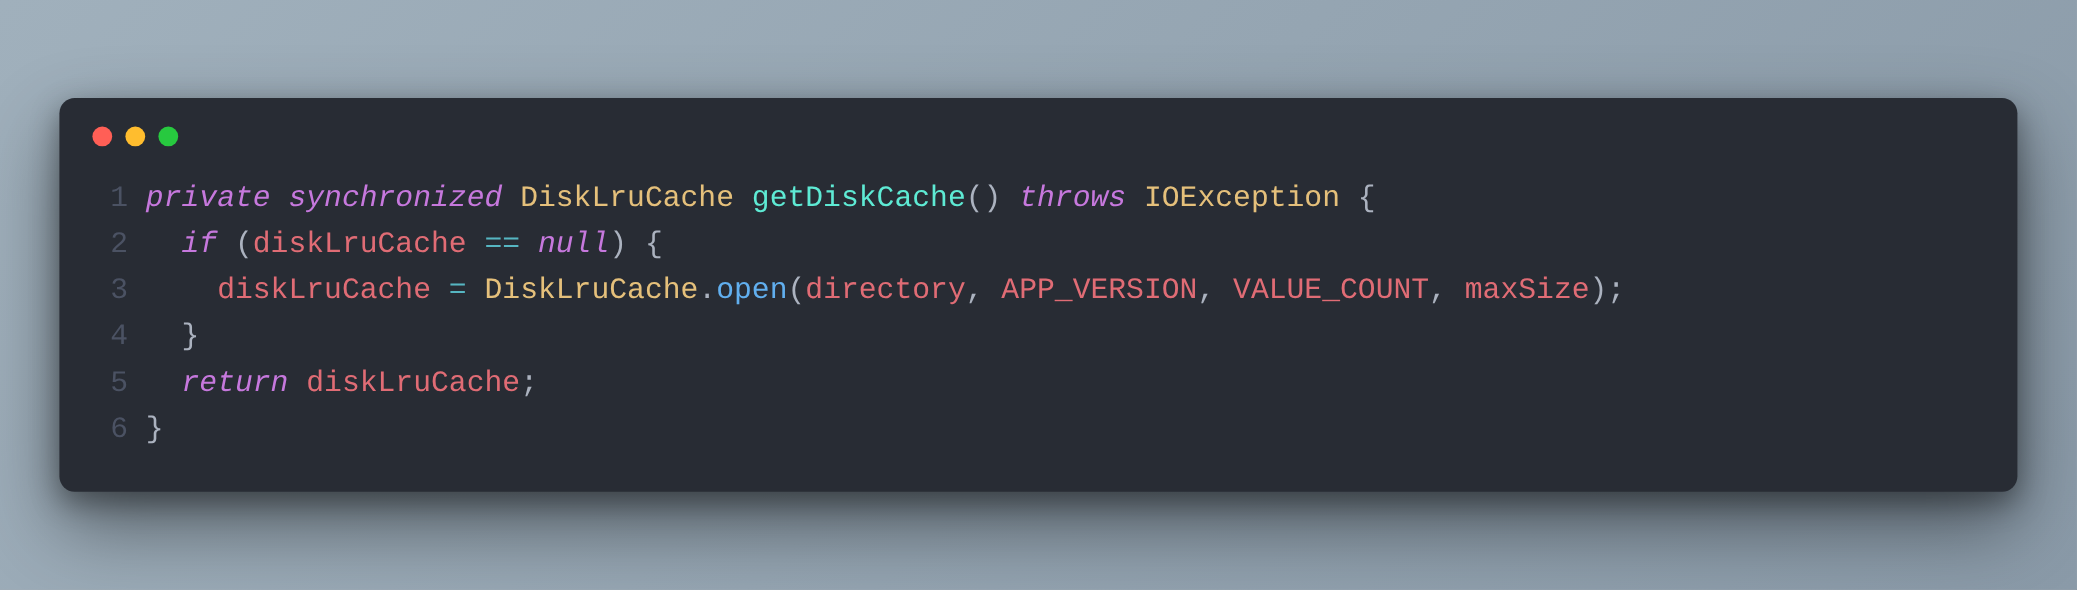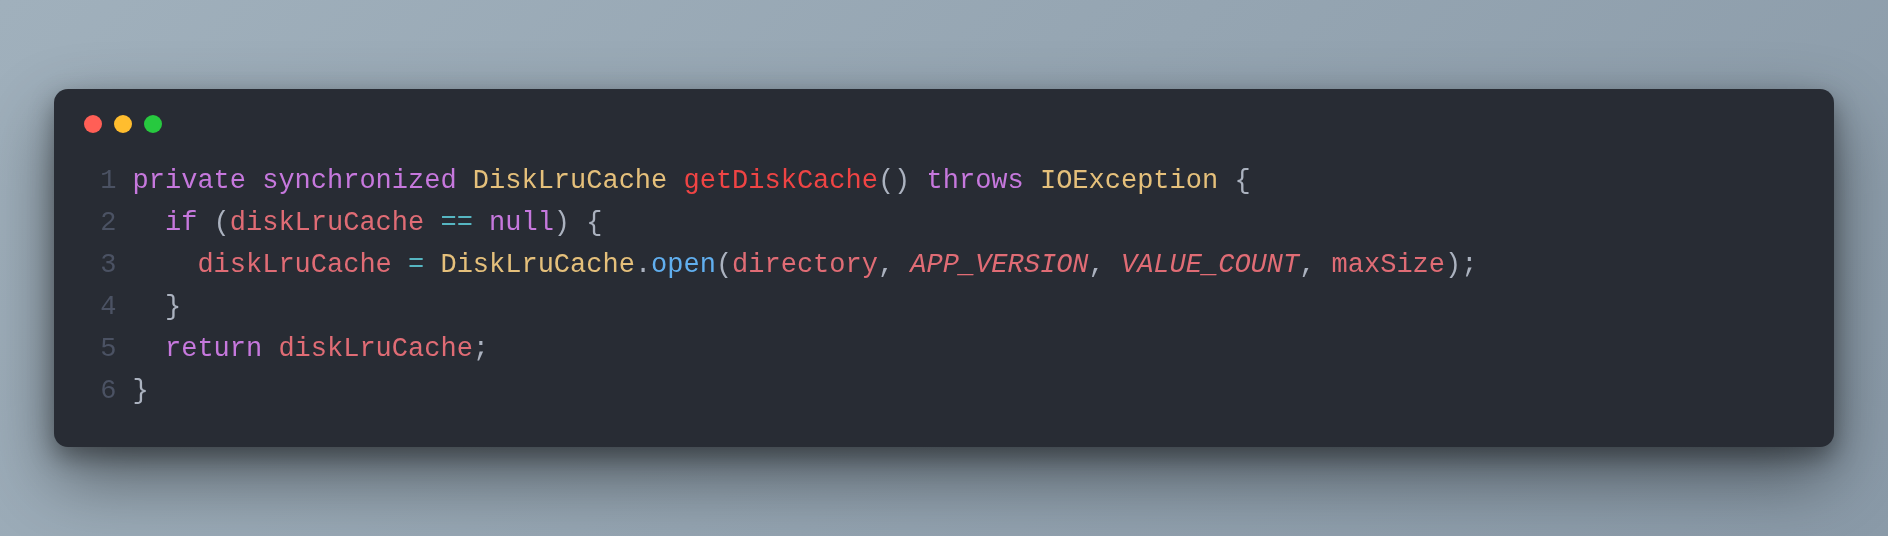--- a/index.html
+++ b/index.html
@@ -52,26 +52,26 @@
   .lineno {
     color: #4b5263;
     width: 2ch;
     text-align: right;
     margin-right: 1ch;
     user-select: none;
     flex: 0 0 auto;
   }
   .code-content { flex: 1 1 auto; }
 
-  .tok-keyword { color: #c678dd; }
+  .tok-keyword { color: #c678dd; font-style: italic; }
   .tok-type    { color: #e5c07b; }
-  .tok-funcdef { color: #ef4444; font-family: Liberation Mono, monospace; }
+  .tok-funcdef { color: #5eead4; font-family: Liberation Mono, monospace; }
   .tok-funccall{ color: #61afef; margin-top: 27px; }
   .tok-ident   { color: #e06c75; }
-  .tok-const   { color: #e06c75; font-style: italic; }
+  .tok-const   { color: #e06c75; }
   .tok-punct   { color: #abb2bf; }
   .tok-op      { color: #56b6c2; }
   .tok-plain   { color: #abb2bf; }
 </style>
 </head>
 <body>
 
 <div class="stage">
   <div class="window">
     <div class="titlebar">

